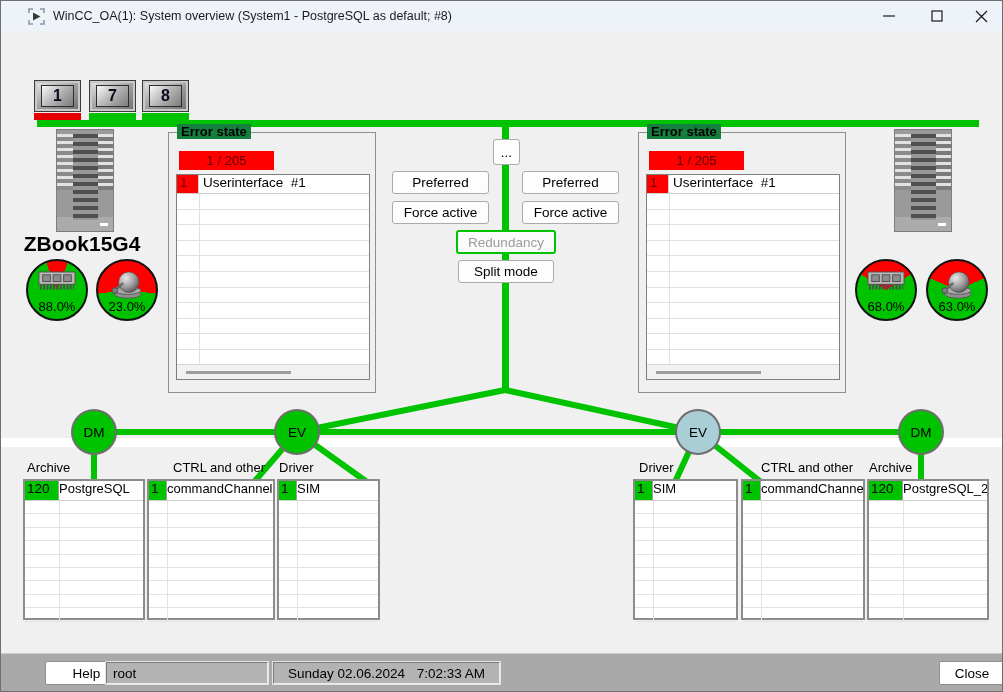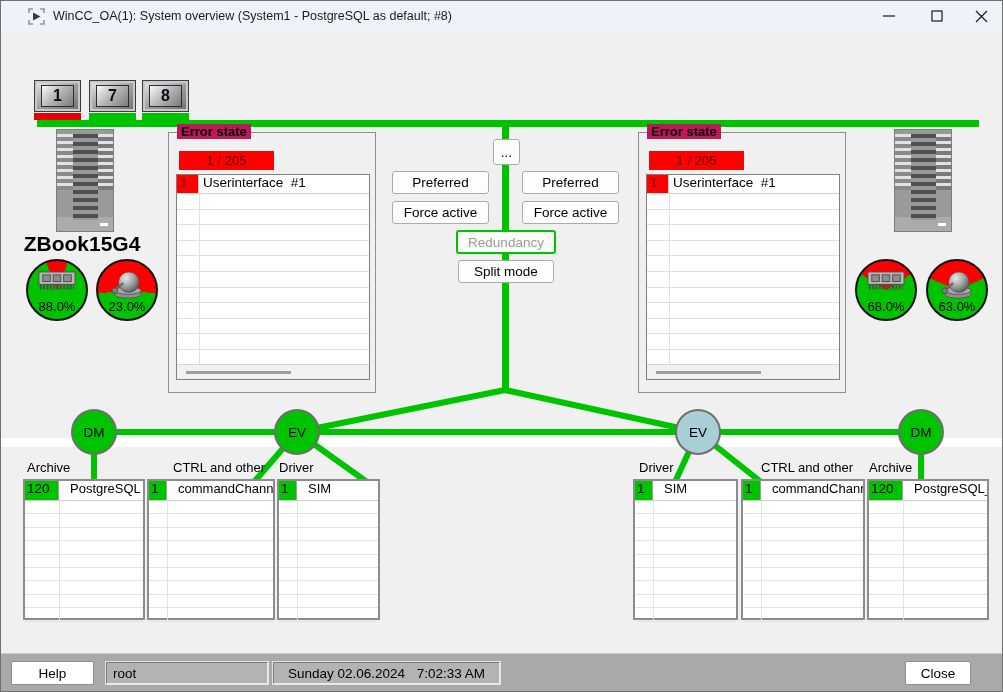--- a/index.html
+++ b/index.html
@@ -45,47 +45,47 @@
     background-position:right 5px bottom 5px,0 4px,right 0 top 4px,16px 4px,0 100%;
     background-repeat:no-repeat;}
   .server-name{position:absolute;width:140px;text-align:center;font-weight:bold;font-size:21px;color:#000;}
   
   .gauge{position:absolute;width:62px;height:62px;border-radius:50%;border:2px solid #111;
     display:flex;flex-direction:column;align-items:center;}
   .gauge .glabel{position:absolute;bottom:5px;width:100%;text-align:center;font-size:13px;color:#000;margin-top:28px;}
   .gauge .gicon{margin-top:9px;}
   
   .egroup{position:absolute;width:208px;height:261px;border:1px solid #8f8f8f;}
-  .egroup .legend{position:absolute;top:-9px;left:8px;background:#be185d;padding:0 4px;font-weight:bold;font-size:13px;color:#000;}
+  .egroup .legend{position:absolute;top:-9px;left:8px;background:#15803d;padding:0 4px;font-weight:bold;font-size:13px;color:#000;}
   .ebadge{position:absolute;left:10px;top:18px;width:95px;height:19px;
     display:flex;align-items:center;justify-content:center;font-size:13px;color:#570000;}
   .etable{position:absolute;left:7px;top:41px;width:194px;height:206px;border:1px solid #7f7f7f;background:#fff;}
   .erow-first{height:19px;display:flex;border-bottom:1px solid #cfcfcf;}
   .erow-first .enum{width:22px;color:#6d0000;font-size:13.5px;padding-left:3px;border-right:1px solid #cfcfcf;}
   .erow-first .ename{flex:1;font-size:13.5px;color:#000;padding-left:4px;white-space:pre;}
   .erow{height:15.6px;border-bottom:1px solid #e0e0e0;position:relative;}
   .erow::after{content:"";position:absolute;left:22px;top:0;bottom:0;width:1px;background:#e0e0e0;}
   .escroll{position:absolute;left:0;bottom:0;width:100%;height:15px;background:#f1f1f1;border-top:1px solid #d6d6d6;}
   .escroll .thumb{position:absolute;left:9px;top:6px;width:105px;height:3px;background:#9d9d9d;}
   
   .node{position:absolute;width:46px;height:46px;border-radius:50%;border:2px solid #6e6e6e;
     display:flex;align-items:center;justify-content:center;font-size:13.5px;color:#000;}
   
   .ptable-label{position:absolute;font-size:13px;color:#000;}
   .ptable{position:absolute;border:2px solid #8c8c8c;background:#fff;height:141px;--numw:18px;}
   .ptable.wide{--numw:34px;}
   .prow-first{height:20px;display:flex;border-bottom:1px solid #cfcfcf;}
   .prow-first .pnum{width:var(--numw);font-size:13.5px;color:#000;padding-left:2px;border-right:1px solid #9f9f9f;overflow:hidden;}
-  .prow-first .pname{flex:1;font-size:13px;color:#000;padding-left:11px;white-space:nowrap;overflow:hidden;}
+  .prow-first .pname{flex:1;font-size:13px;color:#000;padding-left:0;white-space:nowrap;overflow:hidden;}
   .prow{height:13.4px;border-bottom:1px solid #e2e2e2;position:relative;}
   .prow::after{content:"";position:absolute;left:var(--numw);top:0;bottom:0;width:1px;background:#e2e2e2;}
   
   #statusbar{position:absolute;left:0;top:652px;width:100%;height:40px;background:#a9a9a9;border-top:1px solid #cdcdcd;}
   .sbtn{position:absolute;background:#fff;border:1px solid #8f8f8f;border-radius:2px;
-    font-size:13.5px;color:#000;display:flex;align-items:center;justify-content:center;}
+    font-size:13.5px;color:#000;display:flex;align-items:center;justify-content:center;margin-left:34px;}
   .sfield{position:absolute;height:22px;background:#b3b3b3;border:1px solid;
     border-color:#7c7c7c #eeeeee #eeeeee #7c7c7c;box-shadow:0 0 0 1px #e3e3e3;
     font-size:13.5px;color:#000;display:flex;align-items:center;}
   
   #wires{position:absolute;left:0;top:0;pointer-events:none;}
   .gline{stroke:#00c300;}
 </style>
 </head>
 <body>
 

